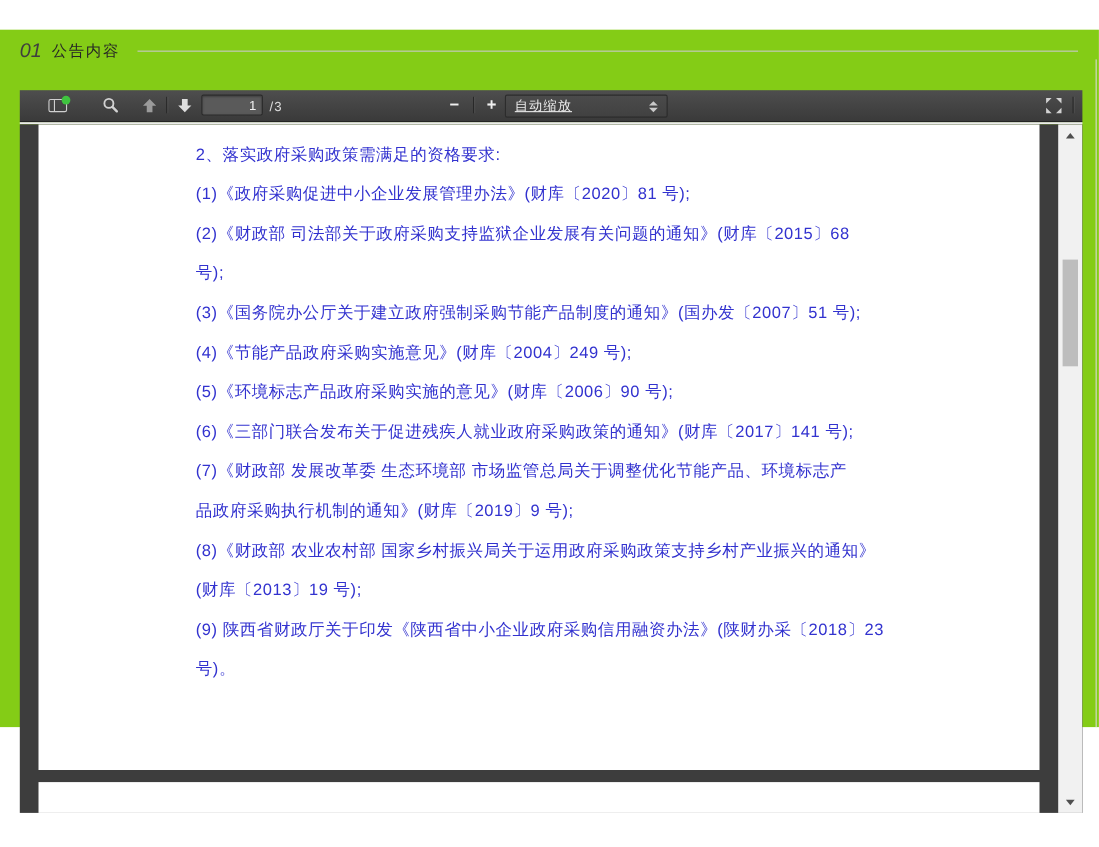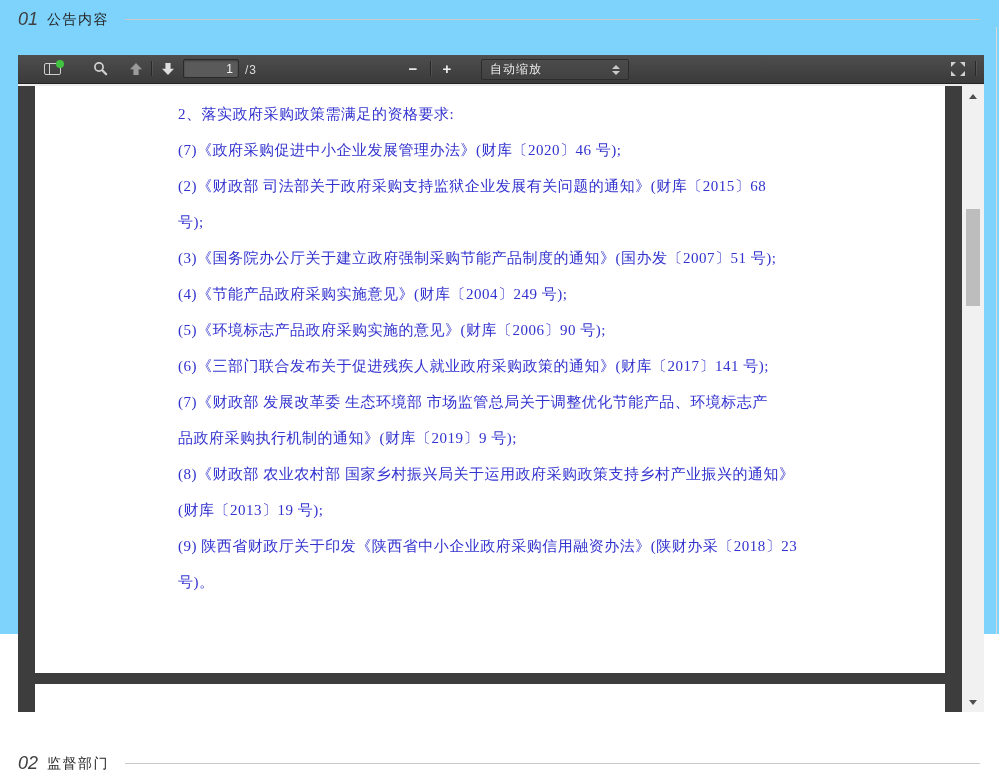--- a/index.html
+++ b/index.html
@@ -1,18 +1,18 @@
 <!DOCTYPE html>
 <html><head>
 <meta charset="utf-8">
 <style>
   * { margin:0; padding:0; box-sizing:border-box; }
   html,body { width:999px; height:770px; overflow:hidden; background:#fff;
               font-family:"Liberation Sans","DejaVu Sans",sans-serif; }
-  .stage { position:relative; width:999px; height:634px; background:#7dd3fc; }
+  .stage { position:relative; width:999px; height:634px; background:#84cc16;margin-top:27px; }
 
   
   .section-header { position:absolute; left:18px; width:962px; display:flex; align-items:center; }
   .section-header.top { top:9px; }
   .section-header.bottom { top:753px; }
   .sec-num { font-style:italic; font-size:18px; color:#3f3f3f; margin-right:9px; }
   .sec-title { font-size:14px; color:#262626; letter-spacing:1.5px; }
   .sec-rule { flex:1; height:0; border-top:1px solid #c9c9c9; margin-left:16px; }
 
   
@@ -42,39 +42,39 @@
   .page-input { position:absolute; left:165px; top:4px; width:56px; height:19px;
                 background:#5a5a5a; border:1px solid #2a2a2a; border-radius:2px;
                 color:#f2f2f2; font-size:12px; text-align:right; padding-right:5px;
                 box-shadow:inset 0 1px 2px rgba(0,0,0,.35); outline:none;
                 font-family:"Liberation Sans",sans-serif; }
   .page-count { position:absolute; left:227px; top:0; height:29px; display:flex;
                 align-items:center; color:#dcdcdc; font-size:12px; letter-spacing:1px; }
 
   .zoom-text { color:#f0f0f0; font-size:15px; font-weight:bold; line-height:1; }
 
-  .scale-select { position:absolute; left:463px; top:4px; width:148px; height:21px;
+  .scale-select { position:absolute; left:441px; top:4px; width:148px; height:21px;
                   background:linear-gradient(#4b4b4b,#414141); border:1px solid #2c2c2c;
                   border-radius:2px; display:flex; align-items:center; color:#ececec;
-                  font-size:12px; padding:0 8px; cursor:default; }
+                  font-size:12px; padding:0 8px; cursor:default;text-decoration:underline; }
   .scale-select .label { flex:1; letter-spacing:1px; }
   .updown { display:flex; flex-direction:column; gap:2px; align-items:center; }
   .tri-up { width:0; height:0; border-left:4px solid transparent; border-right:4px solid transparent;
             border-bottom:4px solid #c9c9c9; }
   .tri-down { width:0; height:0; border-left:4px solid transparent; border-right:4px solid transparent;
               border-top:4px solid #c9c9c9; }
 
   
   .viewer-body { position:relative; width:100%; height:626px; background:#3d3d3d; overflow:hidden; }
   .pdf-page { position:absolute; left:17px; width:910px; background:#fff; }
   .page-1 { top:0; height:587px; }
   .page-2 { top:598px; height:28px; }
 
   .pdf-text { position:absolute; left:143px; top:10px; width:700px;
-              font-family:Liberation Serif, serif;
+              font-family:Liberation Sans, sans-serif;
               font-size:15px; line-height:36px; color:#3232cf; letter-spacing:.5px;
               white-space:nowrap; }
 
   
   .scrollbar { position:absolute; right:0; top:0; width:22px; height:626px; background:#f1f1f1; }
   .sb-btn { position:absolute; left:0; width:22px; height:16px; display:flex;
             align-items:center; justify-content:center; }
   .sb-btn.up { top:2px; } .sb-btn.down { bottom:2px; }
   .sb-tri-up { width:0; height:0; border-left:4px solid transparent; border-right:4px solid transparent;
                border-bottom:5px solid #4f4f4f; }
@@ -160,21 +160,21 @@
 
       <div class="tb-sep" style="left:957px;"></div>
     </div>
     <div class="toolbar-underline"></div>
 
     <div class="viewer-body">
 
       <div class="pdf-page page-1">
         <div class="pdf-text">
           <div class="pdf-line">2、落实政府采购政策需满足的资格要求:</div>
-          <div class="pdf-line">(7)《政府采购促进中小企业发展管理办法》(财库〔2020〕46 号);</div>
+          <div class="pdf-line">(1)《政府采购促进中小企业发展管理办法》(财库〔2020〕81 号);</div>
           <div class="pdf-line">(2)《财政部 司法部关于政府采购支持监狱企业发展有关问题的通知》(财库〔2015〕68</div>
           <div class="pdf-line">号);</div>
           <div class="pdf-line">(3)《国务院办公厅关于建立政府强制采购节能产品制度的通知》(国办发〔2007〕51 号);</div>
           <div class="pdf-line">(4)《节能产品政府采购实施意见》(财库〔2004〕249 号);</div>
           <div class="pdf-line">(5)《环境标志产品政府采购实施的意见》(财库〔2006〕90 号);</div>
           <div class="pdf-line">(6)《三部门联合发布关于促进残疾人就业政府采购政策的通知》(财库〔2017〕141 号);</div>
           <div class="pdf-line">(7)《财政部 发展改革委 生态环境部 市场监管总局关于调整优化节能产品、环境标志产</div>
           <div class="pdf-line">品政府采购执行机制的通知》(财库〔2019〕9 号);</div>
           <div class="pdf-line">(8)《财政部 农业农村部 国家乡村振兴局关于运用政府采购政策支持乡村产业振兴的通知》</div>
           <div class="pdf-line">(财库〔2013〕19 号);</div>

